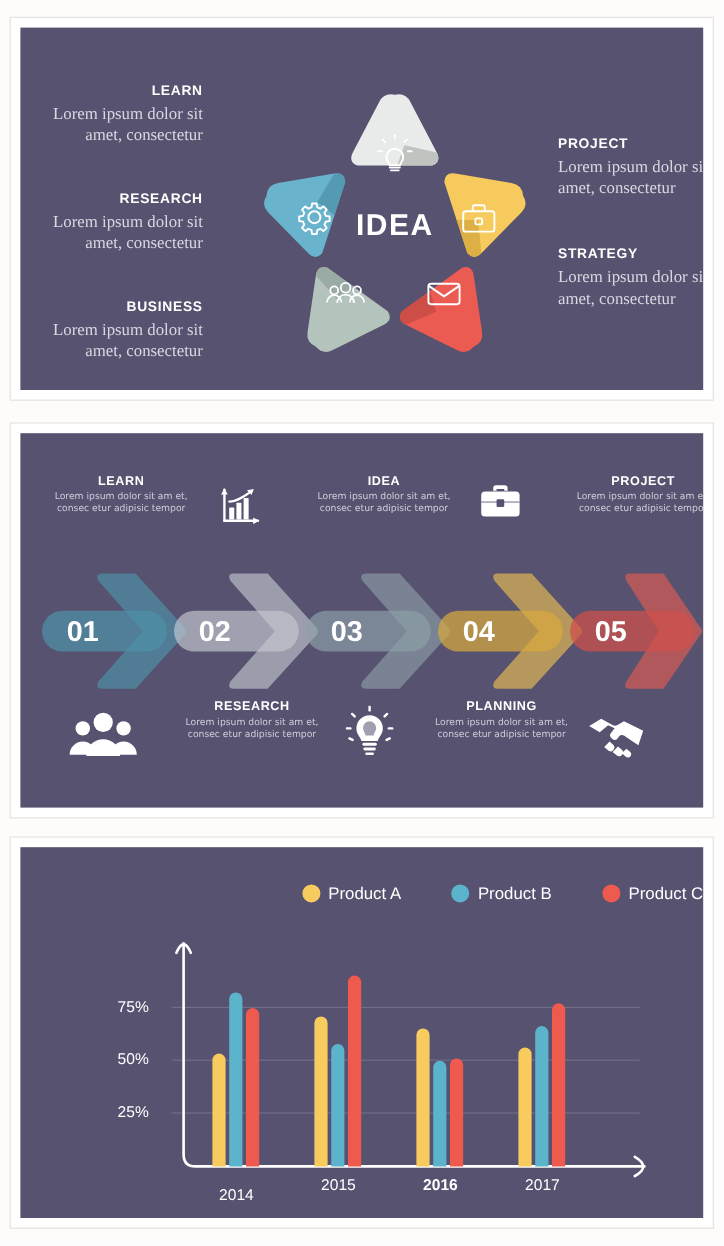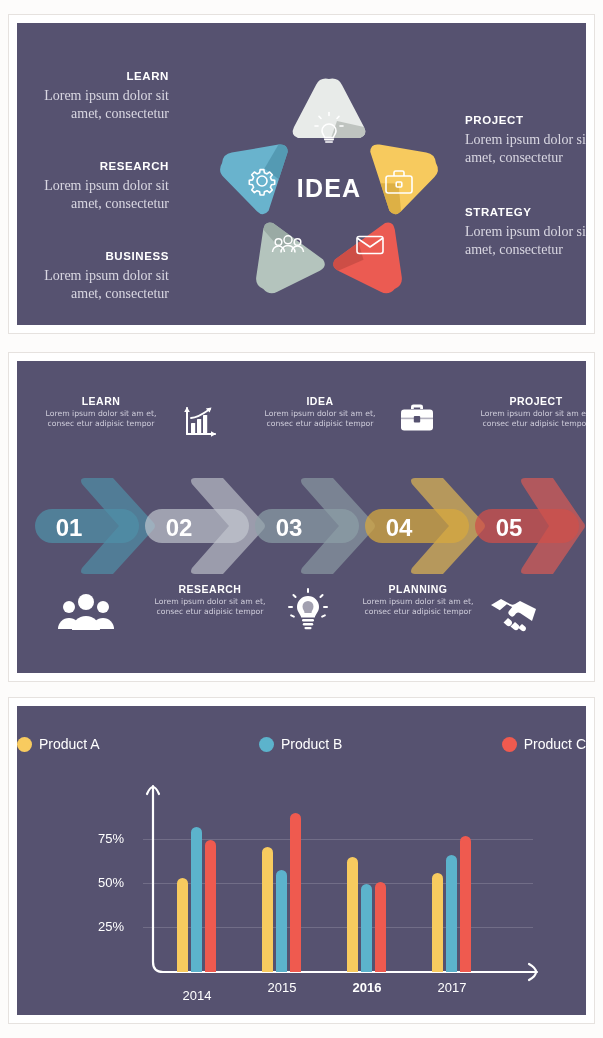--- a/index.html
+++ b/index.html
@@ -54,21 +54,21 @@
 
   
   .p2-txt{position:absolute;text-align:center;width:116px;color:#ffffff;}
   .p2-txt .t{font-size:10.5px;font-weight:bold;letter-spacing:.5px;display:block;margin-bottom:2px;}
   .p2-txt .d{font-size:7.7px;color:#cfcddb;line-height:1.32;display:block;font-family:"DejaVu Sans",sans-serif;}
   .p2-icon{position:absolute;width:56px;height:46px;display:flex;align-items:center;justify-content:center;}
 
   .arrowband{position:absolute;left:18px;top:113px;width:552px;height:104px;}
 
   
-  .legend{position:absolute;left:0;top:30px;width:100%;display:flex;justify-content:space-between;gap:42px;}
+  .legend{position:absolute;left:0;top:30px;width:100%;display:flex;justify-content:flex-end;gap:42px;}
   .legend-item{display:flex;align-items:center;gap:7px;}
   .legend-dot{width:15px;height:15px;border-radius:50%;display:block;}
   .legend-lbl{color:#ffffff;font-size:14px;}
   .chartbox{position:absolute;left:0;top:58px;width:587px;height:255px;}
   .gridline{position:absolute;left:0;width:398px;height:1px;background:rgba(255,255,255,.16);}
   .ylab{position:absolute;color:#ffffff;font-size:13px;text-align:center;width:48px;}
   .xlab{position:absolute;color:#ffffff;font-size:13px;text-align:center;width:70px;}
   .group{position:absolute;bottom:0;display:flex;align-items:flex-end;gap:3px;}
   .bar{width:11px;border-radius:6px 6px 0 0;}
 </style>

